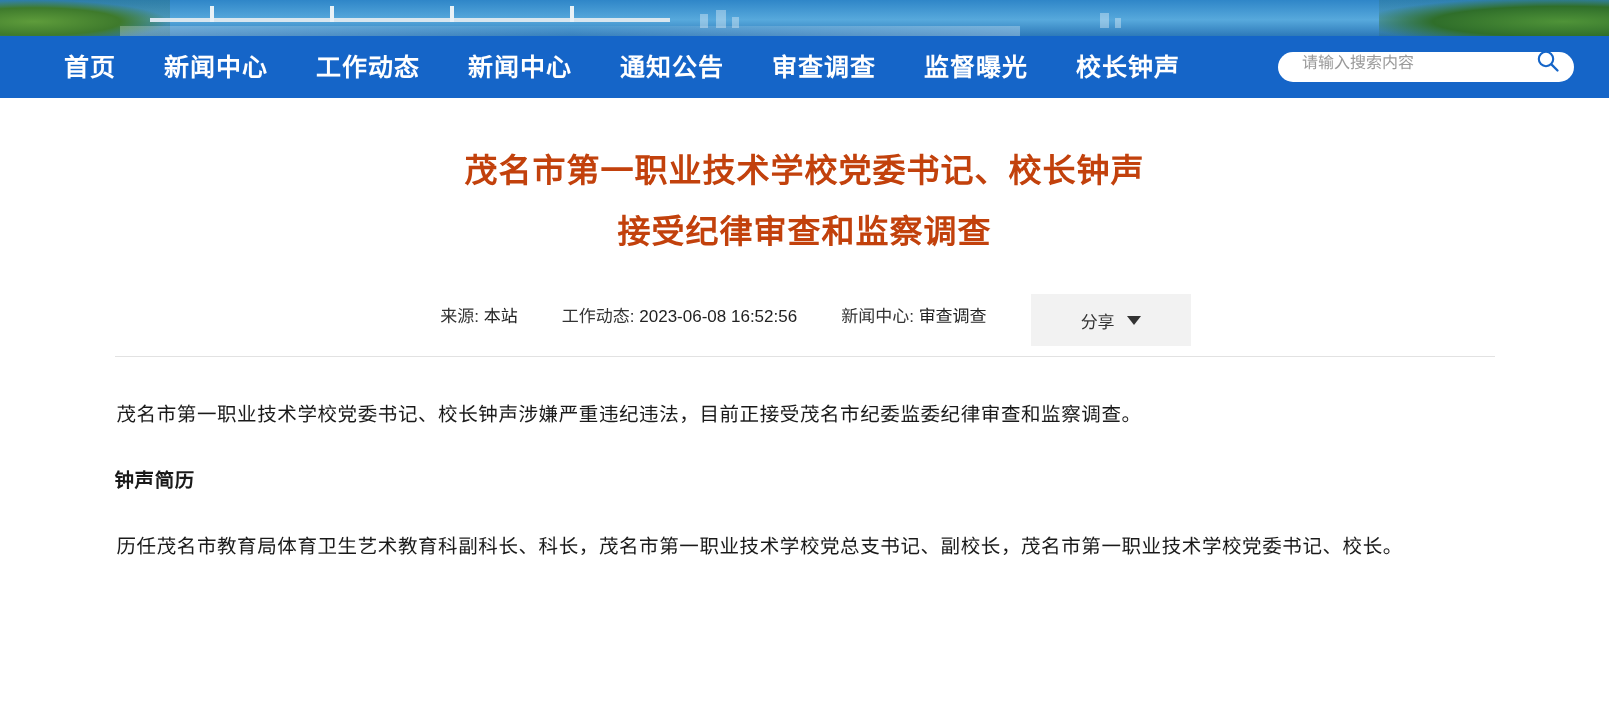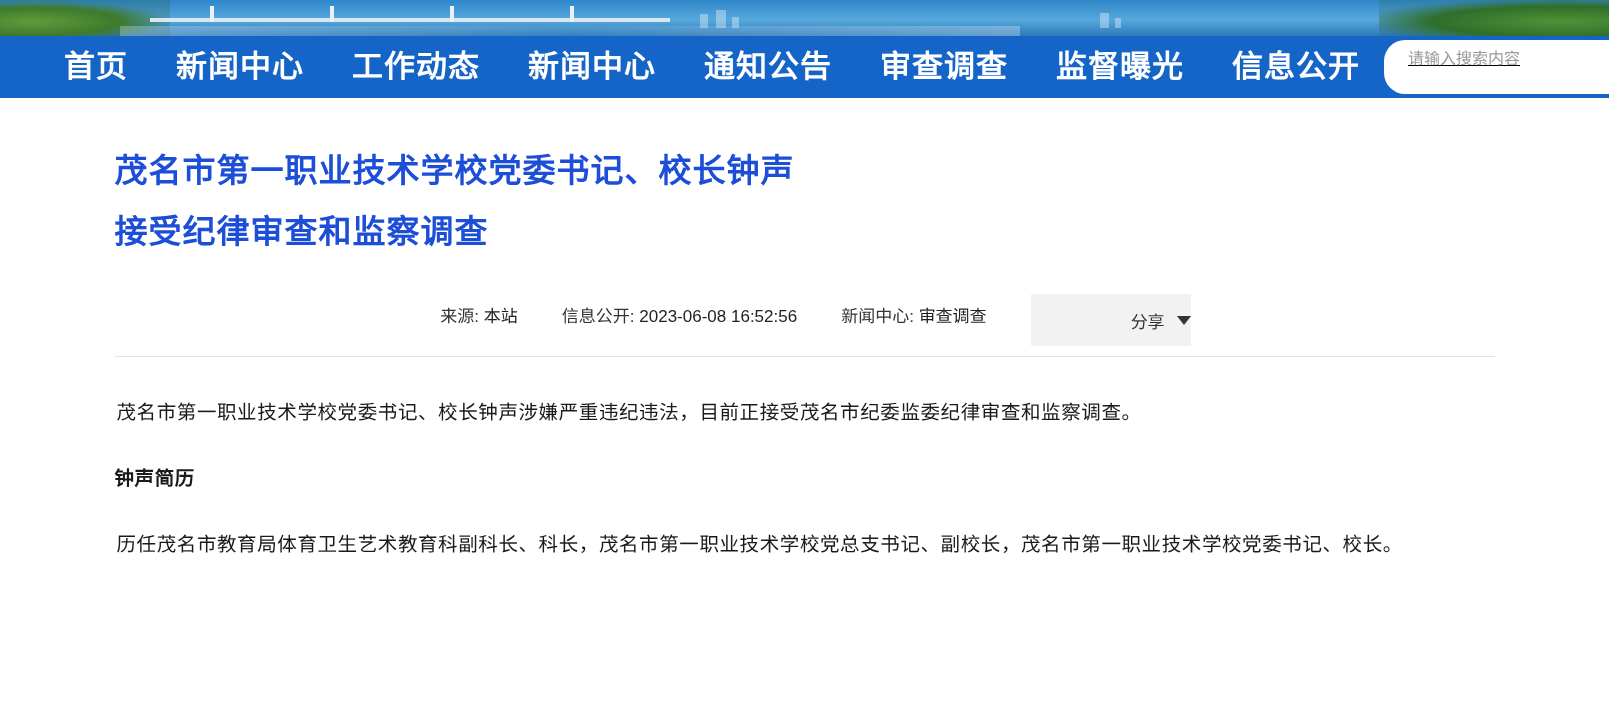--- a/index.html
+++ b/index.html
@@ -67,40 +67,39 @@
     padding: 0 0 0 40px;
   }
   .nav-items {
     display: flex;
     align-items: center;
     gap: 0px;
     flex: 0 0 auto;
   }
   .nav-item {
     color: #ffffff;
-    font-size: 31px;
+    font-size: 25px;
     font-weight: bold;
     letter-spacing: 1px;
     padding: 0 24px;
     line-height: 62px;
     cursor: pointer;
     white-space: nowrap;
   }
 
   .search-wrap {
     margin-left: auto;
     margin-right: 35px;
     width: 296px;
-    height: 54px;
+    height: 30px;
     background: #ffffff;
     border-radius: 21px;
     display: flex;
-    align-items: flex-start;
+    align-items: flex-end;
     padding: 0 6px 0 22px;
-    text-decoration: underline;
   }
   .search-input {
     border: 0;
     outline: 0;
     flex: 1;
     height: 38px;
     font-size: 16px;
     color: #333;
     font-family: "Liberation Sans", "DejaVu Sans", sans-serif;
     background: transparent;
@@ -113,22 +112,22 @@
     color: #1565c8;
   }
 
   
   .content {
     width: 1460px;
     margin: 0 auto;
     padding: 0 40px;
   }
   .article-title {
-    text-align: left;
-    color: #1d4ed8;
+    text-align: center;
+    color: #c2410c;
     font-size: 33px;
     font-weight: bold;
     line-height: 1.85;
     letter-spacing: 1px;
     padding-top: 42px;
   }
   .meta-row {
     display: flex;
     align-items: center;
     justify-content: center;
@@ -146,42 +145,42 @@
   }
   .meta-item .lbl { color: #333; }
   .meta-item .val { color: #222; }
   .share-box {
     margin-left: 22px;
     width: 160px;
     height: 52px;
     background: #f2f2f2;
     display: flex;
     align-items: center;
-    justify-content: flex-end;
+    justify-content: center;
     gap: 12px;
     cursor: pointer;
     font-size: 17px;
     color: #333;
     position: relative;
     top: 6px;
   }
   .caret {
     width: 0; height: 0;
     border-left: 7px solid transparent;
     border-right: 7px solid transparent;
     border-top: 9px solid #333;
   }
 
   .body-text {
     margin-top: 34px;
     color: #1a1a1a;
     font-size: 19.5px;
     line-height: 2.45;
     letter-spacing: 0.6px;
-    font-family: Liberation Mono, monospace;
+    font-family: Liberation Sans, sans-serif;
   }
   .body-text p { margin: 0 0 18px 0; text-indent: 0; }
   .body-text p.para { padding-left: 2px; }
   .body-text p.subhead { font-weight: bold; }
 </style>
 </head>
 <body>
 
 <div class="page">
 
@@ -206,21 +205,21 @@
 
   <div class="navbar">
     <div class="nav-items">
       <div class="nav-item">首页</div>
       <div class="nav-item">新闻中心</div>
       <div class="nav-item">工作动态</div>
       <div class="nav-item">新闻中心</div>
       <div class="nav-item">通知公告</div>
       <div class="nav-item">审查调查</div>
       <div class="nav-item">监督曝光</div>
-      <div class="nav-item">信息公开</div>
+      <div class="nav-item">校长钟声</div>
     </div>
 
     <div class="search-wrap">
       <input class="search-input" type="text" placeholder="请输入搜索内容" style="">
       <button class="search-btn">
         <span>
           <svg width="26" height="26" viewBox="0 0 26 26" fill="none" aria-hidden="true">
             <circle cx="11" cy="11" r="7.2" stroke="#1565c8" stroke-width="2.1"></circle>
             <line x1="16.4" y1="16.4" x2="22.5" y2="22.5" stroke="#1565c8" stroke-width="2.3" stroke-linecap="round"></line>
           </svg>
@@ -235,21 +234,21 @@
       <div>茂名市第一职业技术学校党委书记、校长钟声</div>
       <div>接受纪律审查和监察调查</div>
     </div>
 
     <div class="meta-row">
       <div class="meta-item">
         <span class="lbl">来源:</span>
         <span class="val">本站</span>
       </div>
       <div class="meta-item">
-        <span class="lbl">信息公开:</span>
+        <span class="lbl">工作动态:</span>
         <span class="val">2023-06-08 16:52:56</span>
       </div>
       <div class="meta-item">
         <span class="lbl">新闻中心:</span>
         <span class="val">审查调查</span>
       </div>
       <div class="share-box">
         <span>分享</span>
         <span class="caret"></span>
       </div>

